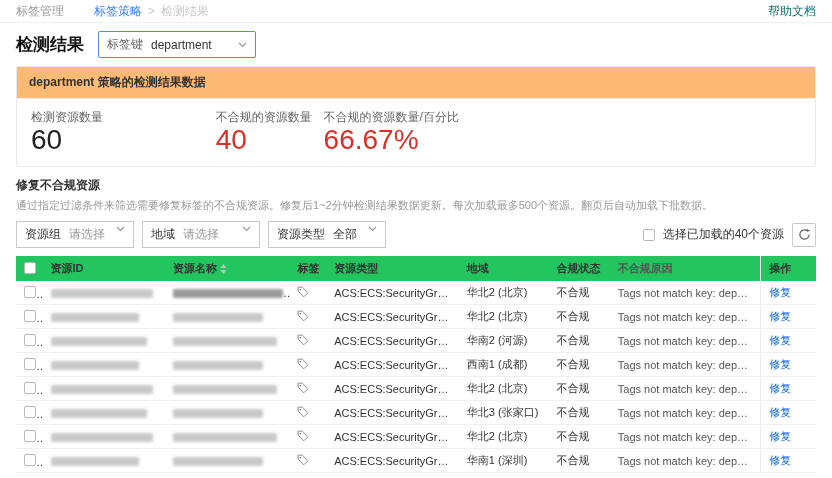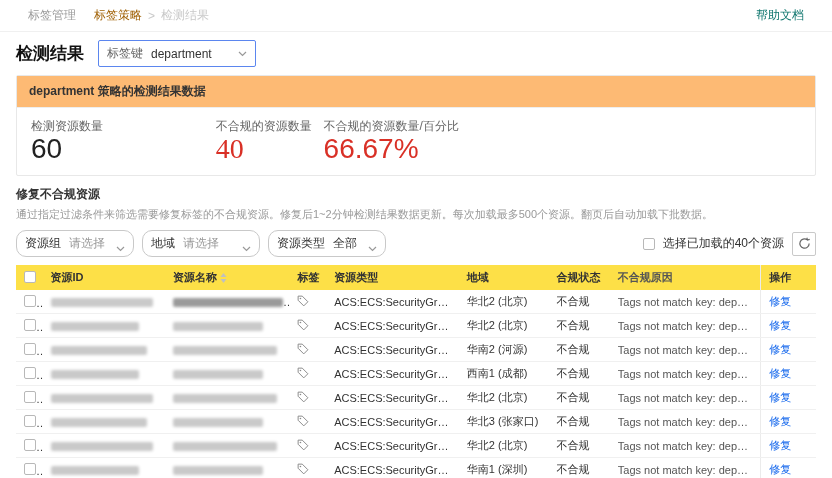--- a/index.html
+++ b/index.html
@@ -1,22 +1,22 @@
 <!DOCTYPE html>
 <html><head>
 <meta charset="utf-8">
 <style>
   * { margin:0; padding:0; box-sizing:border-box; }
   html,body { width:832px; height:478px; background:#fff; overflow:hidden;
     font-family:"Liberation Sans","DejaVu Sans",sans-serif; font-size:12px; color:#333; }
 
   
-  .topbar { height:32px; display:flex; align-items:center; padding:0 28px; border-bottom:1px solid #f0f0f0; }
+  .topbar { height:23px; display:flex; align-items:center; padding:0 16px; border-bottom:1px solid #f0f0f0; }
   .crumb-root { color:#9b9b9b; margin-right:18px; }
-  .crumb-parent { color:#a16207; }
+  .crumb-parent { color:#3b82f6;margin-left:12px; }
   .crumb-sep { color:#c9c9c9; margin:0 6px; }
   .crumb-current { color:#c9c9c9; }
   .topbar-spacer { flex:1; }
   .help-link { color:#0f766e; cursor:pointer; }
 
   
   .title-row { display:flex; align-items:center; gap:14px; padding:8px 16px 6px; }
   .page-title { font-size:17px; font-weight:bold; color:#111; }
   .key-select { display:flex; align-items:center; gap:8px; border:1px solid #5b86ef; border-radius:2px;
     padding:4px 8px; min-width:158px; cursor:pointer; background:#fff; }
@@ -36,33 +36,33 @@
   .stat-label { color:#666; display:flex; align-items:center; gap:4px; }
   .stat-value { font-size:28px; line-height:28px; }
   .info-icon { width:13px; height:13px; border:1px solid #9b9b9b; border-radius:50%; color:#9b9b9b;
     font-size:9px; display:inline-flex; align-items:center; justify-content:center; }
 
   
   .section { padding:10px 16px 0; }
   .section-title { font-weight:bold; color:#333; }
   .section-desc { color:#999; font-size:11px; margin:4px 0 8px; }
   .filter-row { display:flex; align-items:center; gap:8px; }
-  .filter-select { display:flex; align-items:flex-end; gap:8px; border:1px solid #c9c9c9; border-radius:10px;
+  .filter-select { display:flex; align-items:flex-start; gap:8px; border:1px solid #c9c9c9; border-radius:0;
     padding:4px 8px; cursor:pointer; background:#fff; min-width:118px; }
   .filter-select .f-label { color:#333; }
   .filter-select .f-value { color:#999; flex:1; }
   .filter-row .right { margin-left:auto; display:flex; align-items:center; gap:8px; }
   .cb { width:12px; height:12px; border:1px solid #b8b8b8; border-radius:2px; background:#fff; display:inline-block; cursor:pointer; }
   .refresh-btn { width:24px; height:24px; border:1px solid #c9c9c9; border-radius:2px; background:#fff;
     display:flex; align-items:center; justify-content:center; cursor:pointer; }
 
   
   .tbl-wrap { margin:8px 16px 0; }
   table { width:100%; border-collapse:collapse; table-layout:fixed; font-size:11px; }
-  th { background:#fde047; color:#333; font-weight:bold; text-align:left; padding:5px 8px;
+  th { background:#22c55e; color:#333; font-weight:bold; text-align:left; padding:5px 8px;
     white-space:nowrap; overflow:hidden; }
   td { padding:4px 8px; border-bottom:1px solid #f0f0f0; white-space:nowrap; overflow:hidden; text-overflow:ellipsis; color:#333; }
   .c-check { width:26px; } .c-id { width:120px; } .c-name { width:122px; } .c-tag { width:36px; }
   .c-type { width:130px; } .c-region { width:88px; } .c-status { width:60px; }
   .c-reason { width:148px; color:#555; } .c-action { width:54px; }
   th.c-action, td.c-action { border-left:1px solid #ebebeb; }
   .sort-icon { display:inline-block; vertical-align:middle; margin-left:3px; }
   .redact { display:inline-block; height:9px; background:#c9c9c9; border-radius:2px; filter:blur(1.5px); vertical-align:middle; }
   .redact-id { width:102px; } .redact-name { width:104px; }
   tbody tr:nth-child(2n) .redact-id { width:88px; }
@@ -96,21 +96,21 @@
 
 <div class="card">
   <div class="card-head">department 策略的检测结果数据</div>
   <div class="stats">
     <div class="stat">
       <span class="stat-label">检测资源数量</span>
       <span class="stat-value" style="color: rgb(34, 34, 34);">60</span>
     </div>
     <div class="stat">
       <span class="stat-label">不合规的资源数量</span>
-      <span class="stat-value" style="color: rgb(217, 48, 38); font-family: Liberation Serif, serif;">40</span>
+      <span class="stat-value" style="color: rgb(217, 48, 38);">40</span>
     </div>
     <div class="stat">
       <span class="stat-label">不合规的资源数量/百分比</span>
       <span class="stat-value" style="color: rgb(217, 48, 38);">66.67%</span>
     </div>
   </div>
 </div>
 
 <div class="section">
   <div class="section-title">修复不合规资源</div>

